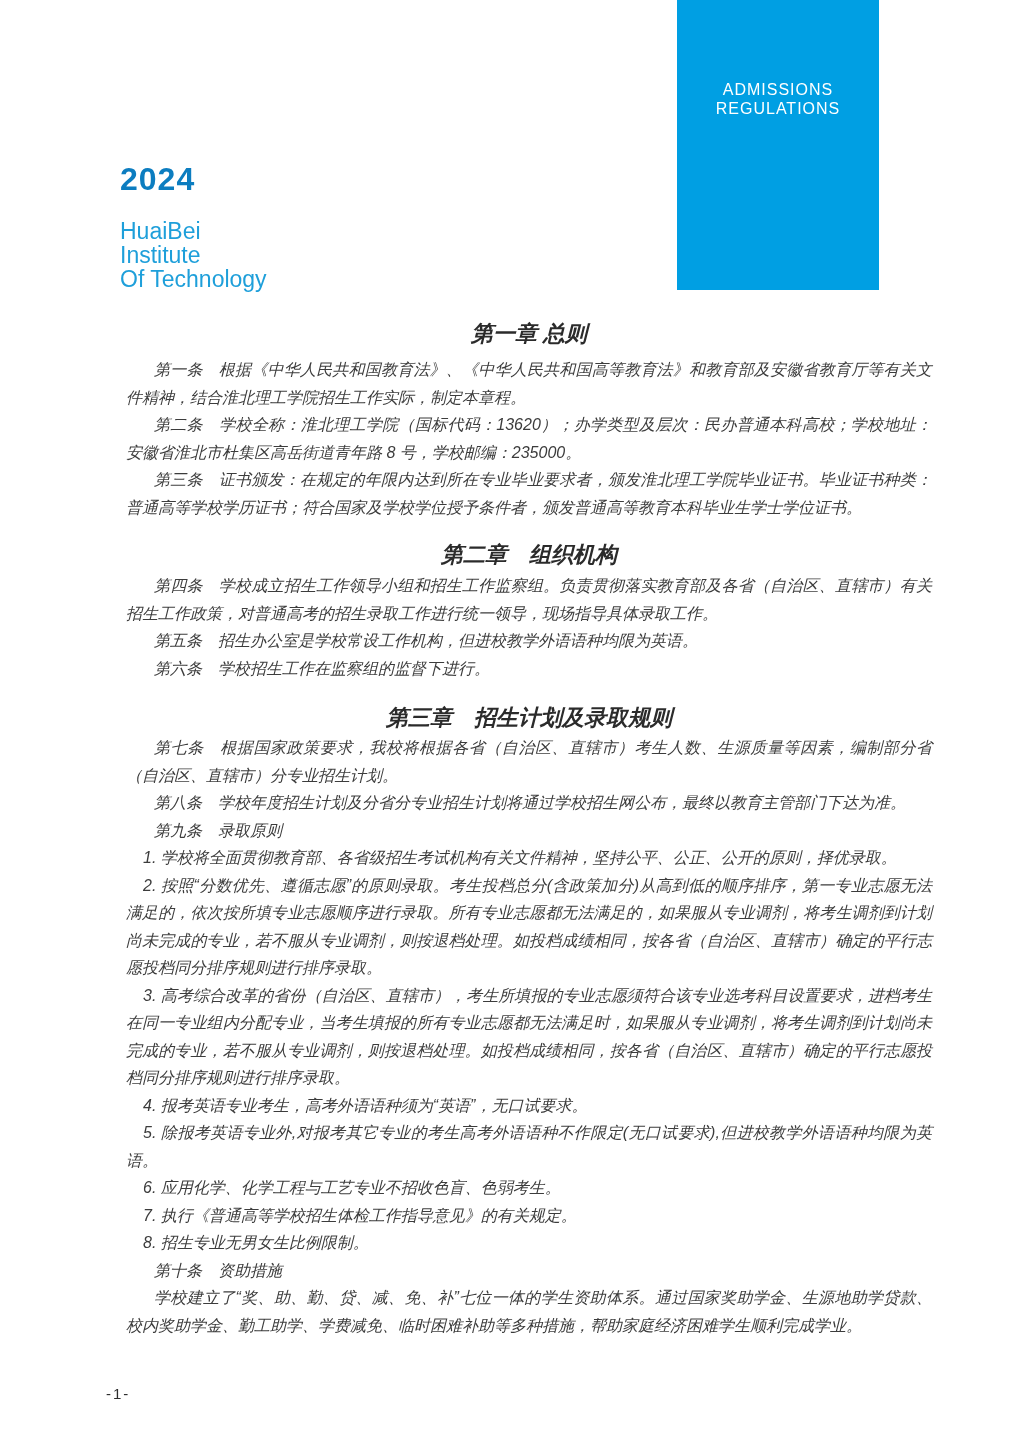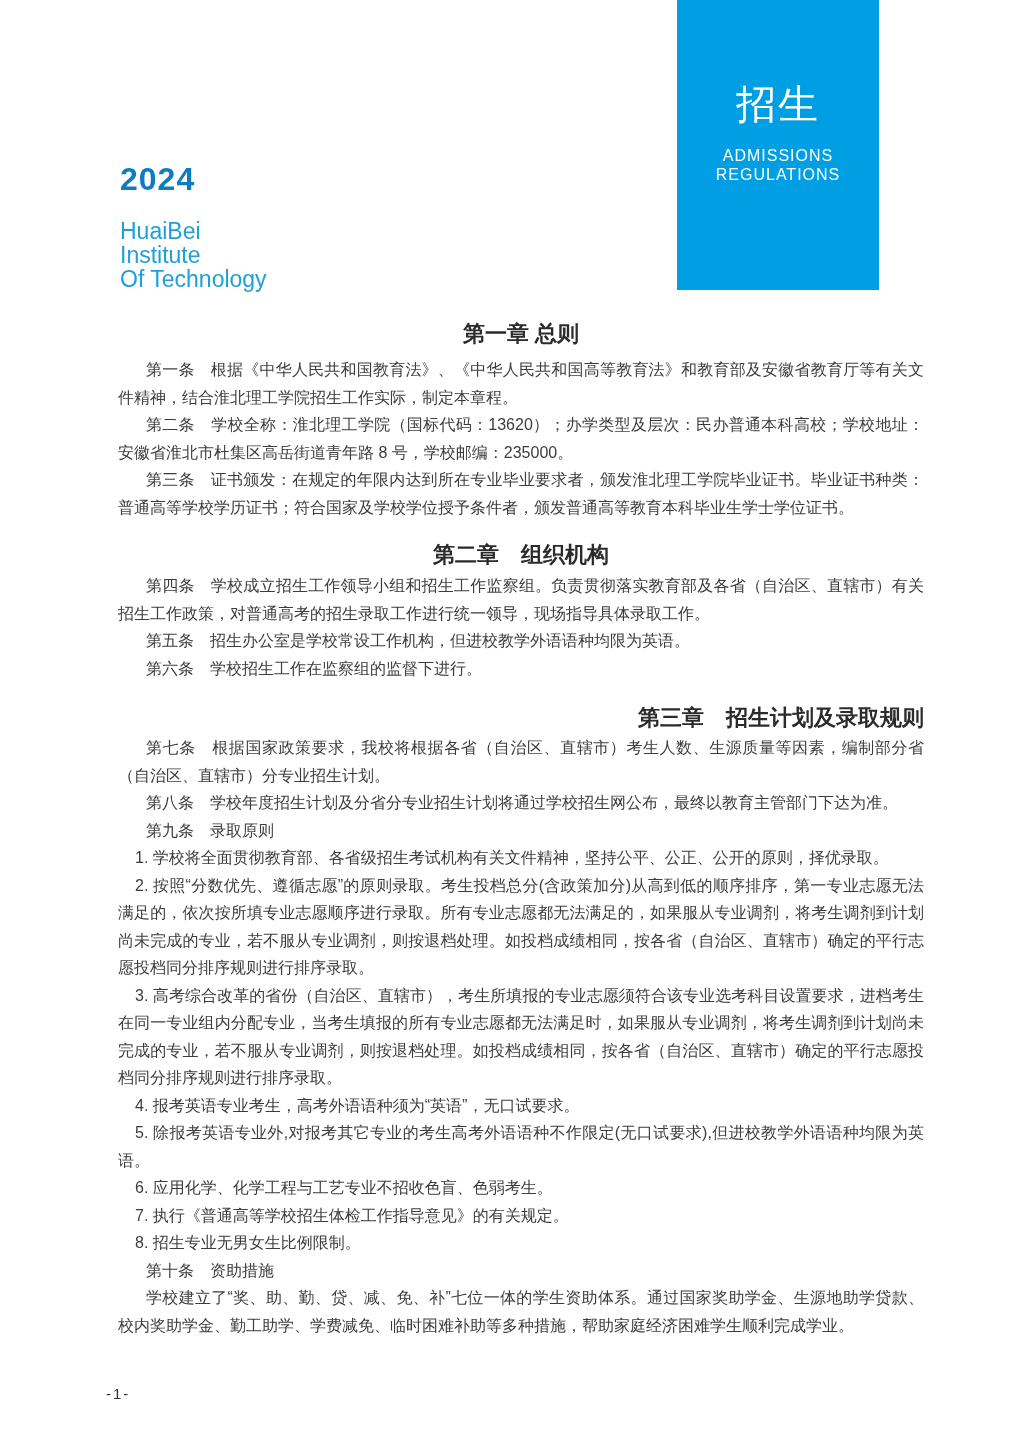--- a/index.html
+++ b/index.html
@@ -52,39 +52,40 @@
   .banner-en {
     margin-top: 18px;
     font-size: 16px;
     line-height: 19px;
     letter-spacing: 1px;
   }
 
   
   .doc {
     position: absolute;
-    left: 118px;
+    left: 126px;
     top: 320px;
     width: 806px;
     color: #3c3c3c;
     font-size: 16px;
     line-height: 27.5px;
     text-align: justify;
+    font-style: italic;
   }
   .doc h2 {
     font-size: 22px;
     line-height: 28px;
     font-weight: bold;
     color: #2b2b2b;
     text-align: center;
     margin: 0;
   }
   h2.ch1 { margin: 0 0 8px 0; }
   h2.ch2 { margin: 20px 0 3px 0; }
-  h2.ch3 { margin: 22px 0 2px 0; text-align: right; }
+  h2.ch3 { margin: 22px 0 2px 0; }
   h2.ch4 { margin: 3px 0 7px 0; }
   .para {
     margin: 0;
     text-indent: 28px;
   }
   .para.item { text-indent: 17px; }
 
   
   .page-number {
     position: absolute;
@@ -103,21 +104,20 @@
   <div class="year">2024</div>
 
   <div class="school-name">
     <div>HuaiBei</div>
     <div>Institute</div>
     <div>Of Technology</div>
   </div>
 
   <div class="banner">
     <div class="banner-cn">
-      <div>招生</div>
     </div>
     <div class="banner-en">
       <div>ADMISSIONS</div>
       <div>REGULATIONS</div>
     </div>
   </div>
 
   <main class="doc">
 
     <section>

